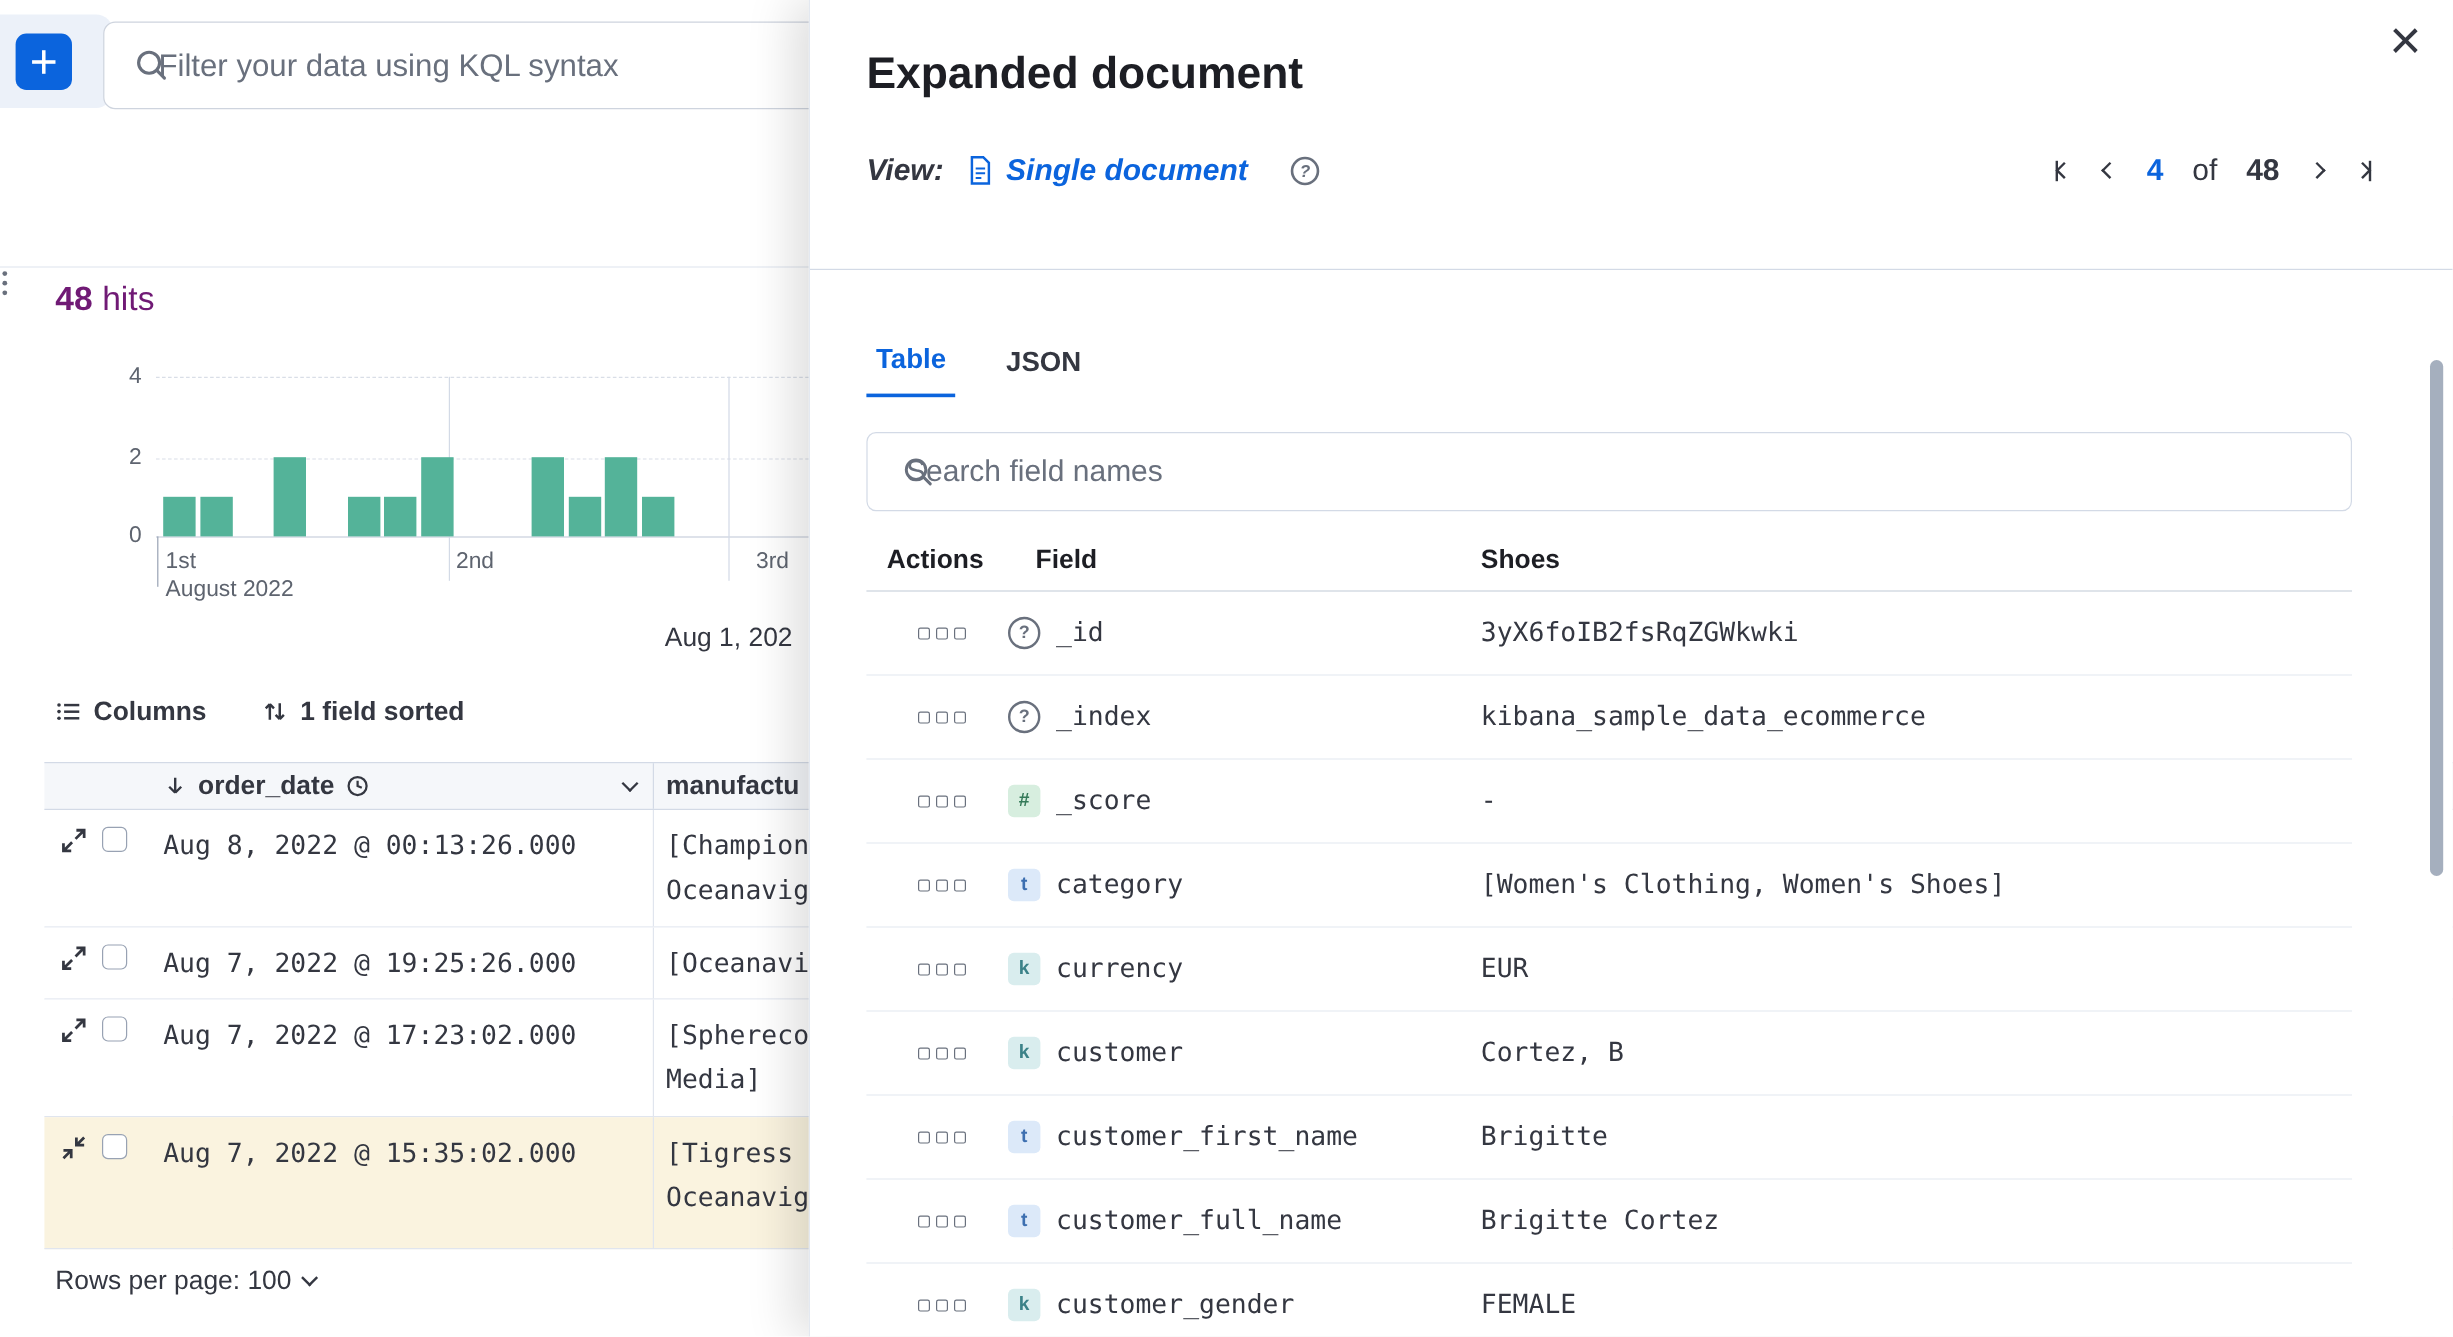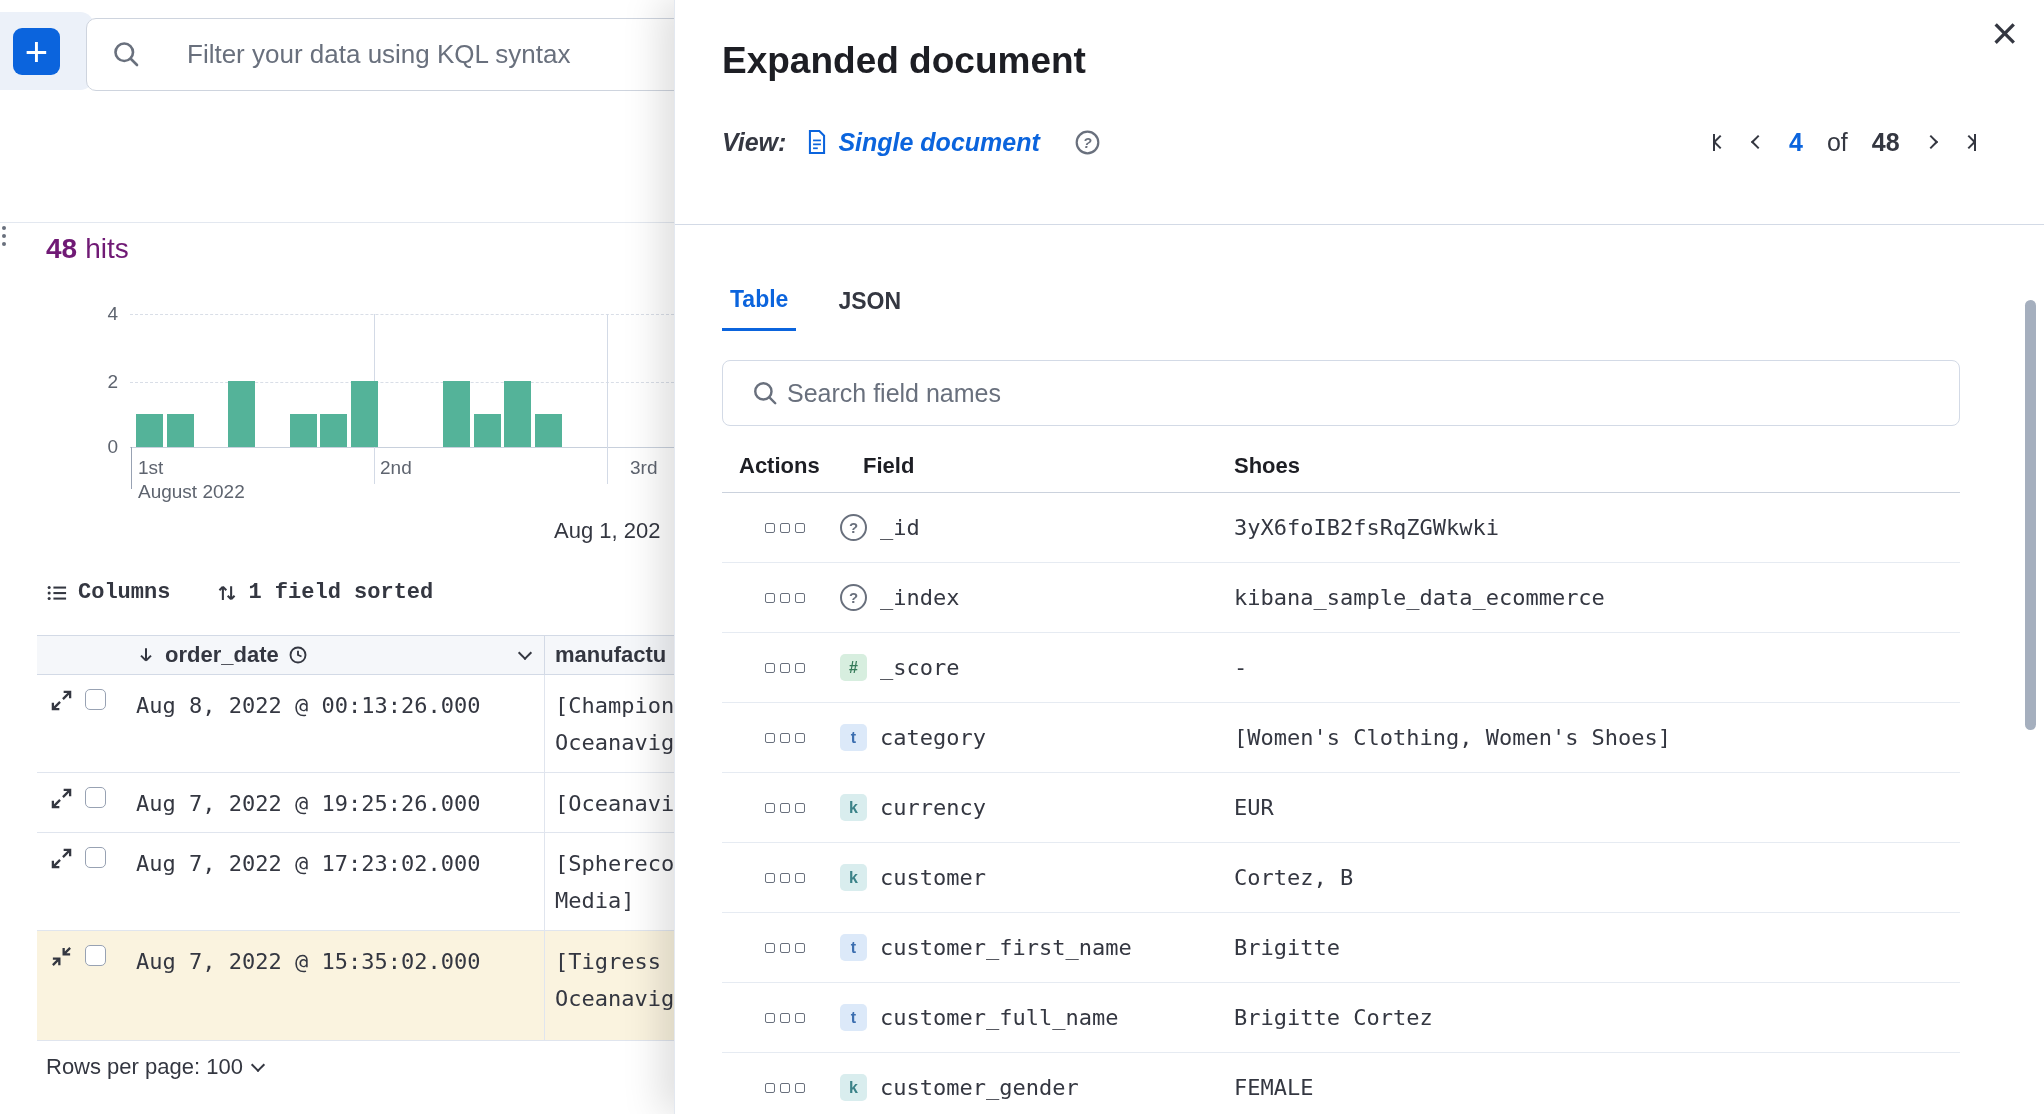--- a/index.html
+++ b/index.html
@@ -4,21 +4,21 @@
 <style>
   * { margin:0; padding:0; box-sizing:border-box; }
   body { font-family:"Liberation Sans", sans-serif; color:#343741; background:#fff; }
   .mono { font-family:"DejaVu Sans Mono","Liberation Mono",monospace; }
   .screen { position:relative; width:2044px; height:1114px; background:#fff; overflow:hidden; }
 
   
   .add-wrap { position:absolute; left:-18px; top:12px; width:112px; height:78px; background:#ECF1F9; border-radius:14px; }
   .add-btn { position:absolute; left:13px; top:28px; width:47px; height:47px; border-radius:9px; background:#0B64DD; border:none; color:#fff; font-size:40px; line-height:44px; text-align:center; cursor:pointer; }
   .kql-wrap { position:absolute; left:86px; top:18px; width:960px; height:73px; }
-  .kql-wrap input { width:100%; height:100%; border:1px solid #CED4DE; border-radius:10px; padding-left:100px; font-size:26px; color:#343741; font-family:"Liberation Sans",sans-serif; background:#fff; outline:none; }
+  .kql-wrap input { width:100%; height:100%; border:1px solid #CED4DE; border-radius:10px; padding-left:45px; font-size:26px; color:#343741; font-family:"Liberation Sans",sans-serif; background:#fff; outline:none; }
   .kql-wrap input::placeholder, .fly-search-wrap input::placeholder { color:#69707D; opacity:1; }
   .kql-icon { position:absolute; left:26px; top:22px; }
 
   .top-divider { position:absolute; left:0; top:222px; width:674px; height:1px; background:#E3E8F0; }
   .nub { position:absolute; left:2px; top:226px; width:10px; height:26px; }
   .nub i { display:block; width:4px; height:4px; border-radius:50%; background:#69707D; box-shadow:0 8px 0 #69707D, 0 16px 0 #69707D; }
 
   
   .hits-row { position:absolute; left:46px; top:233px; font-size:28px; color:#701a75; }
   .hits-row b { font-weight:700; margin-right:8px; }
@@ -30,21 +30,21 @@
   .gbase { position:absolute; left:130px; width:544px; border-top:1px solid #C8D0DC; }
   .vline { position:absolute; width:1px; background:#D3DAE6; top:0; height:170px; }
   .ftick { position:absolute; left:131px; top:133px; width:1px; height:42px; background:#98A2B3; }
   .plot  { position:absolute; left:136px; top:0; width:560px; height:133px; }
   .bar   { position:absolute; bottom:0; width:27px; background:#54B399; }
   .xlab  { position:absolute; font-size:19px; color:#5E646F; white-space:nowrap; }
   .axis-title { position:absolute; left:554px; top:518px; font-size:22px; color:#343741; white-space:nowrap; }
 
   
   .grid-toolbar { position:absolute; left:46px; top:580px; display:flex; gap:46px; align-items:center; }
-  .tb-btn { display:flex; align-items:center; gap:10px; background:none; border:none; font-size:22px; font-weight:600; color:#343741; font-family:Liberation Mono, monospace; cursor:pointer; }
+  .tb-btn { display:flex; align-items:center; gap:10px; background:none; border:none; font-size:22px; font-weight:600; color:#343741; font-family:Liberation Sans, sans-serif; cursor:pointer; }
 
   
   .dg { position:absolute; left:37px; top:635px; width:2007px; }
   .dg-header { display:flex; height:40px; background:#F5F7FA; border-top:1px solid #D3DAE6; border-bottom:1px solid #D3DAE6; align-items:center; font-size:22px; }
   .hc-ctrl { width:89px; height:100%; }
   .hc-date { width:418px; height:100%; display:flex; align-items:center; gap:9px; padding-left:10px; font-weight:700; }
   .hc-man  { flex:1; height:100%; display:flex; align-items:center; padding-left:10px; font-weight:700; border-left:1px solid #D3DAE6; overflow:hidden; }
   .dg-row { display:flex; border-bottom:1px solid #E0E5EE; background:#fff; }
   .dg-row.hl { background:#FAF3DF; }
   .cell { font-size:22px; line-height:37px; }
@@ -71,21 +71,21 @@
   .doc-link { display:flex; align-items:center; gap:10px; color:#0B64DD; font-weight:600; margin-right:34px; text-decoration:none; cursor:pointer; }
   .pager { position:absolute; right:66px; top:124px; height:36px; display:flex; align-items:center; gap:24px; font-size:25px; }
   .pg-btn { background:none; border:none; display:flex; align-items:center; cursor:pointer; padding:0 2px; }
   .pg-cur { color:#0B64DD; font-weight:600; }
   .pg-tot { font-weight:700; }
   .fly-divider { position:absolute; left:0; top:224px; width:100%; height:1px; background:#D3DAE6; }
   .tabs { position:absolute; left:47px; top:286px; display:flex; gap:34px; }
   .tab { background:none; border:none; font-size:23px; font-weight:700; color:#343741; padding:0 8px 15px; cursor:pointer; font-family:"Liberation Sans",sans-serif; }
   .tab.active { color:#0B64DD; border-bottom:3px solid #0B64DD; }
   .fly-search-wrap { position:absolute; left:47px; top:360px; width:1238px; height:66px; }
-  .fly-search-wrap input { width:100%; height:100%; border:1px solid #D3DAE6; border-radius:8px; padding-left:64px; font-size:25px; color:#343741; font-family:"Liberation Sans",sans-serif; outline:none; background:#fff; }
+  .fly-search-wrap input { width:100%; height:100%; border:1px solid #D3DAE6; border-radius:8px; padding-left:32px; font-size:25px; color:#343741; font-family:"Liberation Sans",sans-serif; outline:none; background:#fff; }
   .fs-icon { position:absolute; left:30px; top:20px; }
 
   .fly-table { position:absolute; left:47px; top:440px; width:1238px; }
   .ft-header { display:flex; height:53px; align-items:center; font-size:22px; font-weight:700; color:#1D1E24; border-bottom:1px solid #CBD2DD; }
   .col-a { width:118px; padding-left:17px; }
   .col-f { width:394px; padding-left:23px; }
   .col-v { flex:1; }
   .f-row { display:flex; align-items:center; height:70px; border-bottom:1px solid #E6EBF2; }
   .fcell.fa { width:118px; padding-left:43px; display:flex; gap:5px; align-items:center; }
   .sq { width:10px; height:10px; border:1.8px solid #69707D; border-radius:2px; display:inline-block; cursor:pointer; }

